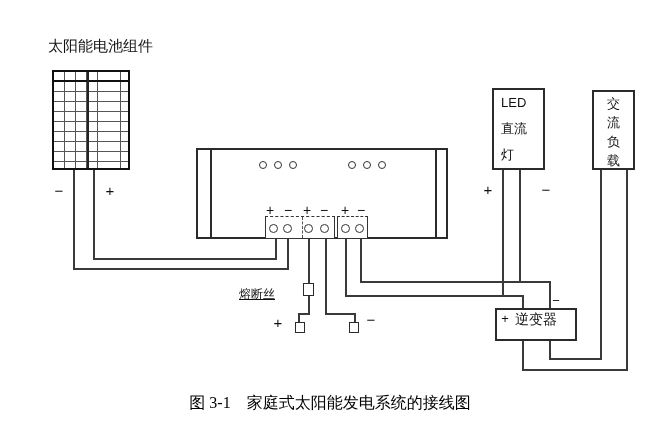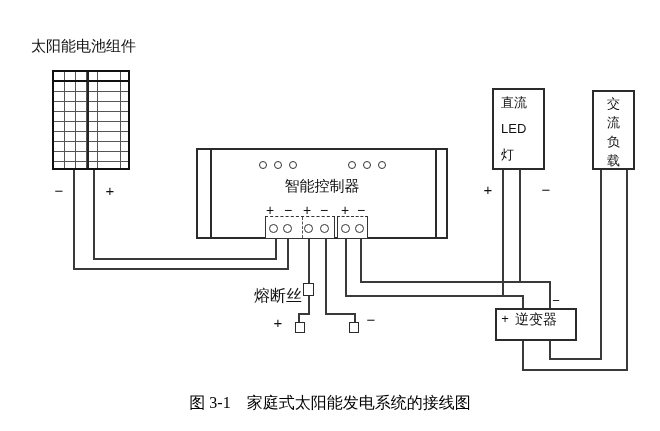--- a/index.html
+++ b/index.html
@@ -27,21 +27,21 @@
   .caption{position:absolute;left:0;top:393px;width:660px;text-align:center;
     font-family:"Liberation Serif","DejaVu Serif",serif;font-size:16px;color:#000;}
   .vtext span{display:block;text-align:center;line-height:19px;font-size:13px;}
   .ledtext div{line-height:26px;font-size:13px;padding-left:7px;}
 </style>
 </head>
 <body>
 
 <div class="canvas">
 
-  <div class="lbl" style="left:31px;top:37px;font-size:15px;">太阳能电池组件</div>
+  <div class="lbl" style="left:48px;top:37px;font-size:15px;">太阳能电池组件</div>
   <div class="solar">
     <div class="accent-h"></div>
     <div class="accent-v"></div>
   </div>
   <span class="sign" style="left:51px;top:182px;">−</span>
   <span class="sign" style="left:102px;top:182px;">+</span>
 
   <div class="wire" style="left:73px;top:170px;width:2px;height:100px;"></div>
   <div class="wire" style="left:73px;top:268px;width:216px;height:2px;"></div>
   <div class="wire" style="left:287px;top:239px;width:2px;height:31px;"></div>
@@ -53,21 +53,20 @@
   <div class="wire" style="left:210px;top:150px;width:1.5px;height:87px;background:#2b2b2b;"></div>
   <div class="wire" style="left:435px;top:150px;width:1.5px;height:87px;background:#2b2b2b;"></div>
 
   <div class="circle" style="left:259px;top:161px;"></div>
   <div class="circle" style="left:274px;top:161px;"></div>
   <div class="circle" style="left:289px;top:161px;"></div>
   <div class="circle" style="left:348px;top:161px;"></div>
   <div class="circle" style="left:363px;top:161px;"></div>
   <div class="circle" style="left:378px;top:161px;"></div>
 
-  <div class="lbl" style="left:196px;top:177px;width:252px;text-align:center;font-size:15px;">智能控制器</div>
 
   <span class="sign" style="left:262px;top:202px;font-size:14px;">+</span>
   <span class="sign" style="left:280px;top:202px;font-size:14px;">−</span>
   <span class="sign" style="left:299px;top:202px;font-size:14px;">+</span>
   <span class="sign" style="left:316px;top:202px;font-size:14px;">−</span>
   <span class="sign" style="left:337px;top:202px;font-size:14px;">+</span>
   <span class="sign" style="left:353px;top:202px;font-size:14px;">−</span>
 
   <div class="tblock" style="left:265px;top:216px;width:70px;height:23px;"></div>
   <div class="tdivider" style="left:302px;top:217px;height:21px;"></div>
@@ -80,40 +79,40 @@
   <div class="tcircle" style="left:355px;top:224px;"></div>
 
   <div class="wire" style="left:308px;top:239px;width:2px;height:76px;"></div>
   <div class="wire" style="left:298px;top:313px;width:12px;height:2px;"></div>
   <div class="wire" style="left:298px;top:313px;width:2px;height:10px;"></div>
   <div class="wire" style="left:325px;top:239px;width:2px;height:76px;"></div>
   <div class="wire" style="left:325px;top:313px;width:31px;height:2px;"></div>
   <div class="wire" style="left:354px;top:313px;width:2px;height:10px;"></div>
 
   <div class="box" style="left:303px;top:283px;width:11px;height:13px;border-width:1.5px;"></div>
-  <div class="lbl" style="left:254px;top:286px;font-size:16px;">熔断丝</div>
+  <div class="lbl" style="left:239px;top:286px;font-size:12px;text-decoration:underline;">熔断丝</div>
 
   <span class="sign" style="left:270px;top:314px;">+</span>
   <span class="sign" style="left:363px;top:311px;">−</span>
   <div class="box" style="left:295px;top:322px;width:10px;height:11px;border-width:1.5px;"></div>
   <div class="box" style="left:349px;top:322px;width:10px;height:11px;border-width:1.5px;"></div>
 
   <div class="wire" style="left:345px;top:239px;width:2px;height:58px;"></div>
   <div class="wire" style="left:345px;top:295px;width:179px;height:2px;"></div>
   <div class="wire" style="left:522px;top:295px;width:2px;height:13px;"></div>
   <div class="wire" style="left:502px;top:170px;width:2px;height:127px;"></div>
 
   <div class="wire" style="left:360px;top:239px;width:2px;height:44px;"></div>
   <div class="wire" style="left:360px;top:281px;width:191px;height:2px;"></div>
   <div class="wire" style="left:549px;top:281px;width:2px;height:27px;"></div>
   <div class="wire" style="left:519px;top:170px;width:2px;height:113px;"></div>
 
   <div class="box ledtext" style="left:492px;top:88px;width:53px;height:82px;">
+    <div>LED</div>
     <div>直流</div>
-    <div>LED</div>
     <div>灯</div>
   </div>
   <span class="sign" style="left:480px;top:181px;">+</span>
   <span class="sign" style="left:538px;top:181px;">−</span>
 
   <div class="box vtext" style="left:592px;top:90px;width:43px;height:80px;">
     <span style="margin-top:2px;">交</span>
     <span>流</span>
     <span>负</span>
     <span>载</span>

